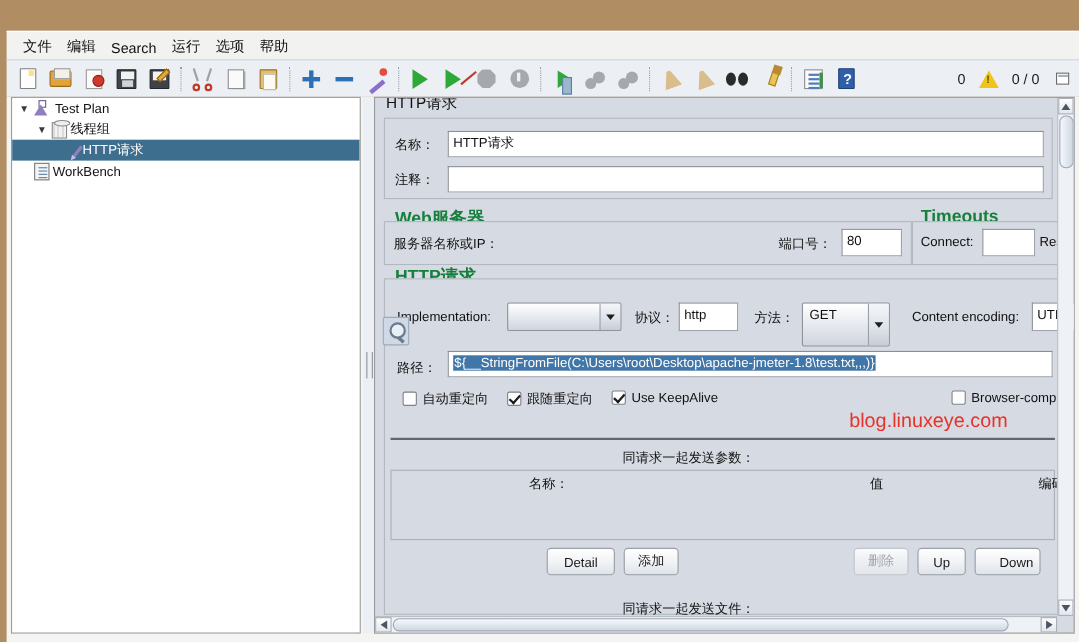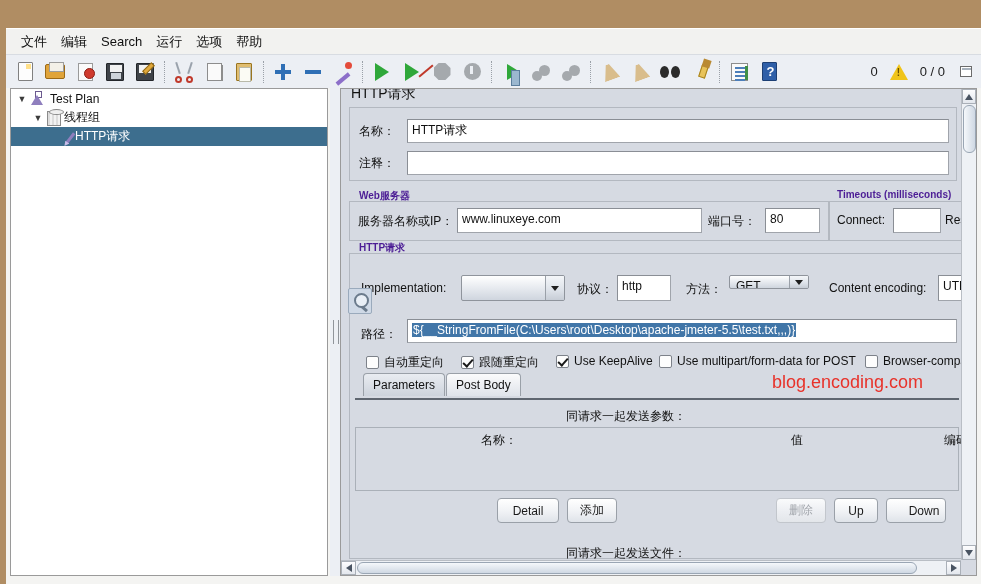--- a/index.html
+++ b/index.html
@@ -47,21 +47,21 @@
   }
   .wb.min span { display:block; width: 11px; height: 2px; background:#4a3317; margin-top: 6px;}
   .wb.max span { display:block; width: 11px; height: 10px; border: 2px solid #4a3317; }
   .wb.close { background: #cb4a4f; color: #fff; width: 46px; height: 28px; font-size: 15px; }
 
   
   #menubar {
     position: absolute; left: 6px; top: 28px; width: 975px; height: 26px;
     background: #f2f2f0;
     border-top: 1px solid #ffffff;
-    display: flex; align-items: center;
+    display: flex; align-items: flex-end;
     padding-left: 8px;
   }
   .menu-item {
     padding: 3px 7px; color: #101010; font-size: 13px; white-space: nowrap;
   }
 
   
   #toolbar {
     position: absolute; left: 6px; top: 54px; width: 975px; height: 34px;
     background: #eceff4;
@@ -185,21 +185,21 @@
   .panel-title {
     position: absolute; left: 10px; top: -4px;
     font-size: 14px; color: #111; background: transparent;
   }
   .group {
     position: absolute;
     border: 1px solid #b3b8c0;
     background: #d6dae2;
   }
   .group-label {
-    position: absolute; font-size: 10px; font-weight: bold; color: #4c1d95;
+    position: absolute; font-size: 16px; font-weight: bold; color: #15803d;
     background: #d6dae2; padding: 0 2px;
   }
   .lbl { position: absolute; font-size: 12px; color: #111; white-space: nowrap; }
   .fld {
     position: absolute; background: #ffffff;
     border: 1px solid #a0a4ab; border-top-color:#8a8e95; border-left-color:#8a8e95;
     font-size: 12px; color: #111;
     padding: 2px 4px; line-height: 16px;
     overflow: hidden; white-space: nowrap;
   }
@@ -438,39 +438,43 @@
         <span class="t-ind" style="width:16px"></span>
         <span class="twisty">▼</span>
         <span class="t-icon ti-thread"></span>
         <span>线程组</span>
       </div>
       <div class="tree-row selected">
         <span class="t-ind" style="width:46px"></span>
         <span class="t-icon ti-http"></span>
         <span>HTTP请求</span>
       </div>
+      <div class="tree-row">
+        <span class="t-ind" style="width:14px"></span>
+        <span class="t-icon ti-wb"></span>
+        <span>WorkBench</span>
+      </div>
     </div>
 
     <div id="divider"></div>
 
     <div id="right-panel">
       <div id="rp-inner">
 
         <div class="panel-title">HTTP请求</div>
 
         <div class="group" style="left:8px; top:18px; width:608px; height:74px;"></div>
         <div class="lbl" style="left:18px; top:34px;">名称：</div>
         <div class="fld" style="left:66px; top:30px; width:542px; height:24px;">HTTP请求</div>
         <div class="lbl" style="left:18px; top:66px;">注释：</div>
         <div class="fld" style="left:66px; top:62px; width:542px; height:24px;"></div>
 
         <div class="group-label" style="left:16px; top:100px;">Web服务器</div>
         <div class="group" style="left:8px; top:112px; width:480px; height:40px;"></div>
         <div class="lbl" style="left:17px; top:124px;">服务器名称或IP：</div>
-        <div class="fld" style="left:116px; top:119px; width:245px; height:25px;">www.linuxeye.com</div>
         <div class="lbl" style="left:367px; top:124px;">端口号：</div>
         <div class="fld" style="left:424px; top:119px; width:55px; height:25px;">80</div>
 
         <div class="group-label" style="left:494px; top:100px;">Timeouts (milliseconds)</div>
         <div class="group" style="left:488px; top:112px; width:136px; height:40px;"></div>
         <div class="lbl" style="left:496px; top:124px;">Connect:</div>
         <div class="fld" style="left:552px; top:119px; width:48px; height:25px;"></div>
         <div class="lbl" style="left:604px; top:124px;">Resp</div>
 
         <div class="group-label" style="left:16px; top:152px;">HTTP请求</div>
@@ -479,61 +483,53 @@
         <div class="lbl" style="left:20px; top:192px;">Implementation:</div>
         <div class="combo" style="left:120px; top:186px; width:104px; height:26px;">
           <span></span>
           <span class="arrowbox"></span>
         </div>
 
         <div class="lbl" style="left:236px; top:192px;">协议：</div>
         <div class="fld" style="left:276px; top:186px; width:54px; height:26px;">http</div>
 
         <div class="lbl" style="left:345px; top:192px;">方法：</div>
-        <div class="combo" style="left:388px; top:186px; width:80px; height:14px;">
+        <div class="combo" style="left:388px; top:186px; width:80px; height:40px;">
           <span>GET</span>
           <span class="arrowbox"></span>
         </div>
 
         <div class="lbl" style="left:488px; top:192px;">Content encoding:</div>
         <div class="fld" style="left:597px; top:186px; width:40px; height:26px;">UTF-</div>
 
         <div class="magnifier" style="left:7px; top:199px;"></div>
 
         <div class="lbl" style="left:20px; top:237px;">路径：</div>
-        <div class="fld" style="left:66px; top:230px; width:550px; height:24px;"><span class="seltext">${__StringFromFile(C:\Users\root\Desktop\apache-jmeter-5.5\test.txt,,,)}</span></div>
+        <div class="fld" style="left:66px; top:230px; width:550px; height:24px;"><span class="seltext">${__StringFromFile(C:\Users\root\Desktop\apache-jmeter-1.8\test.txt,,,)}</span></div>
 
         <div class="cb" style="left:25px; top:265px;align-items:center;">
           <span class="box"></span>
           <span>自动重定向</span>
         </div>
         <div class="cb checked" style="left:120px; top:265px;">
           <span class="box"></span>
           <span>跟随重定向</span>
         </div>
         <div class="cb checked" style="left:215px; top:265px;">
           <span class="box"></span>
           <span>Use KeepAlive</span>
         </div>
-        <div class="cb" style="left:318px; top:265px;">
-          <span class="box"></span>
-          <span>Use multipart/form-data for POST</span>
-        </div>
         <div class="cb" style="left:524px; top:265px;">
           <span class="box"></span>
           <span>Browser-compati</span>
         </div>
 
-        <div class="tabstrip" style="left:22px; top:284px;">
-          <div class="tab active">Parameters</div>
-          <div class="tab">Post Body</div>
-        </div>
         <div class="tab-underline" style="left:14px; top:309px; width:604px;"></div>
 
-        <div class="watermark" style="left:431px; top:283px;">blog.encoding.com</div>
+        <div class="watermark" style="left:431px; top:283px;">blog.linuxeye.com</div>
 
         <div class="section-hdr" style="left:225px; top:319px;">同请求一起发送参数：</div>
 
         <div class="tbl" style="left:14px; top:338px; width:604px; height:64px;">
           <div class="tbl-head">
             <span class="th" style="left:125px; top:4px;">名称：</span>
             <span class="th" style="left:435px; top:4px;">值</span>
             <span class="th" style="left:588px; top:4px;">编码</span>
           </div>
         </div>

